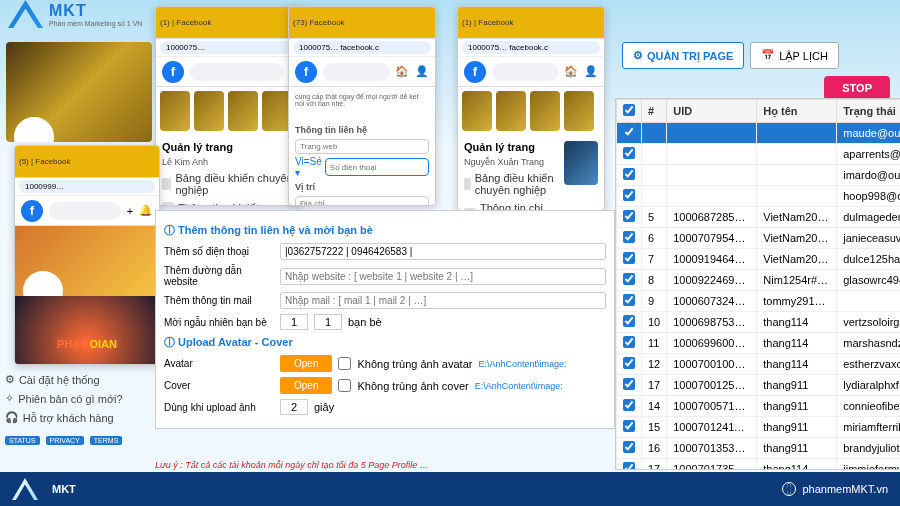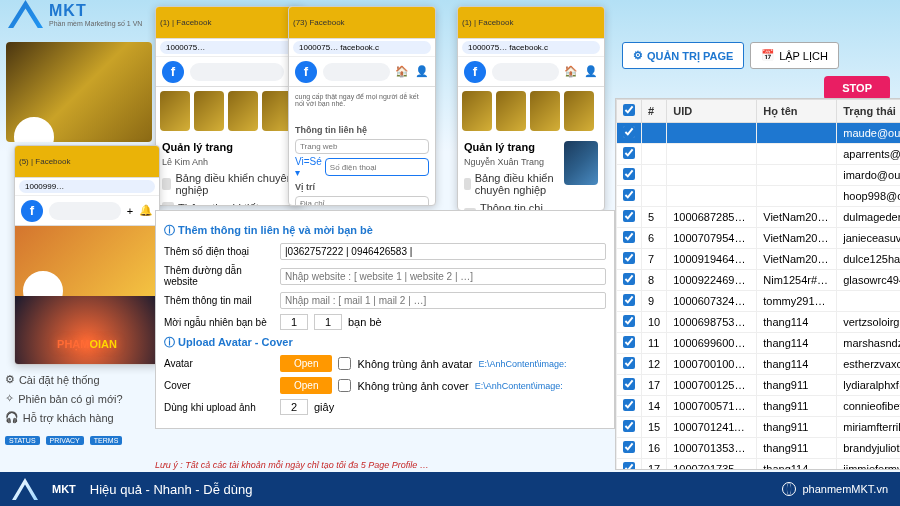--- a/index.html
+++ b/index.html
@@ -413,18 +413,17 @@
     <span class="badge" style="background:#1e77d0;color:#fff">PRIVACY</span>
     <span class="badge" style="background:#1e77d0;color:#fff">TERMS</span>
   </div>
 </div>
 
 <div class="warn">Lưu ý : Tất cả các tài khoản mỗi ngày chỉ tạo tối đa 5 Page Profile …</div>
 
 <div class="footer">
   <div class="flogo"></div>
   <div class="ftxt"><b>MKT</b></div>
-  <div class="smol">Hiệu quả - Nhanh - Dễ dùng</div>
   <div class="right">
     <span class="globe"></span>
     <span>phanmemMKT.vn</span>
   </div>
 </div>
 
 </body></html>

